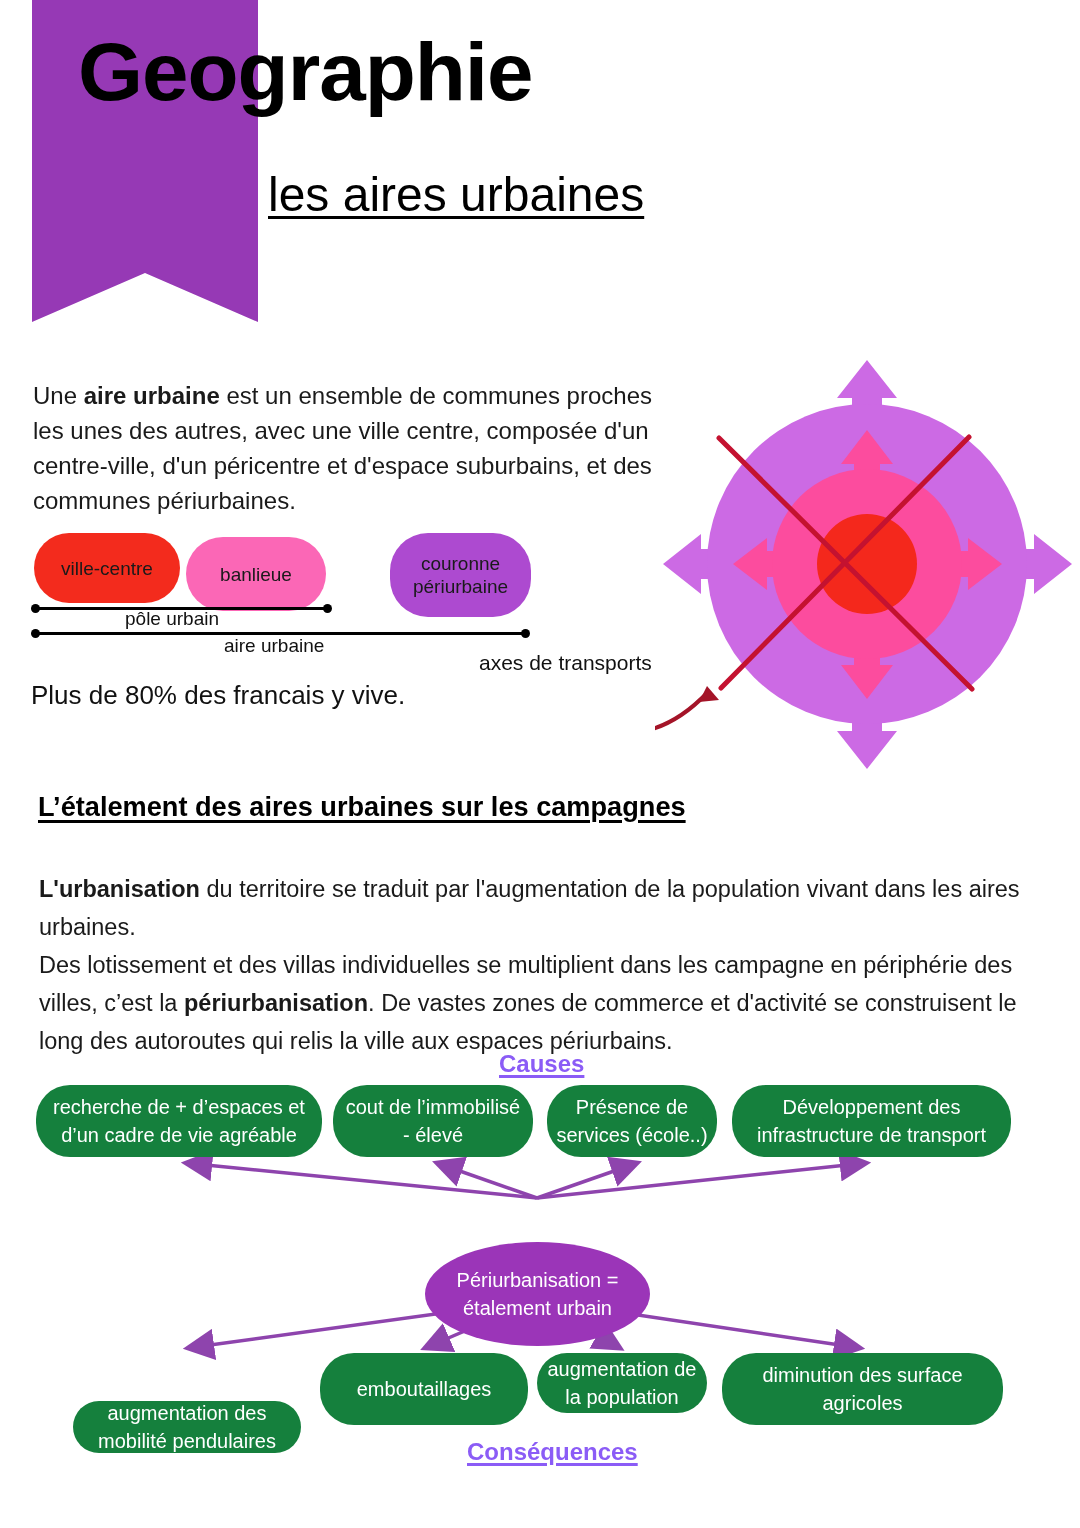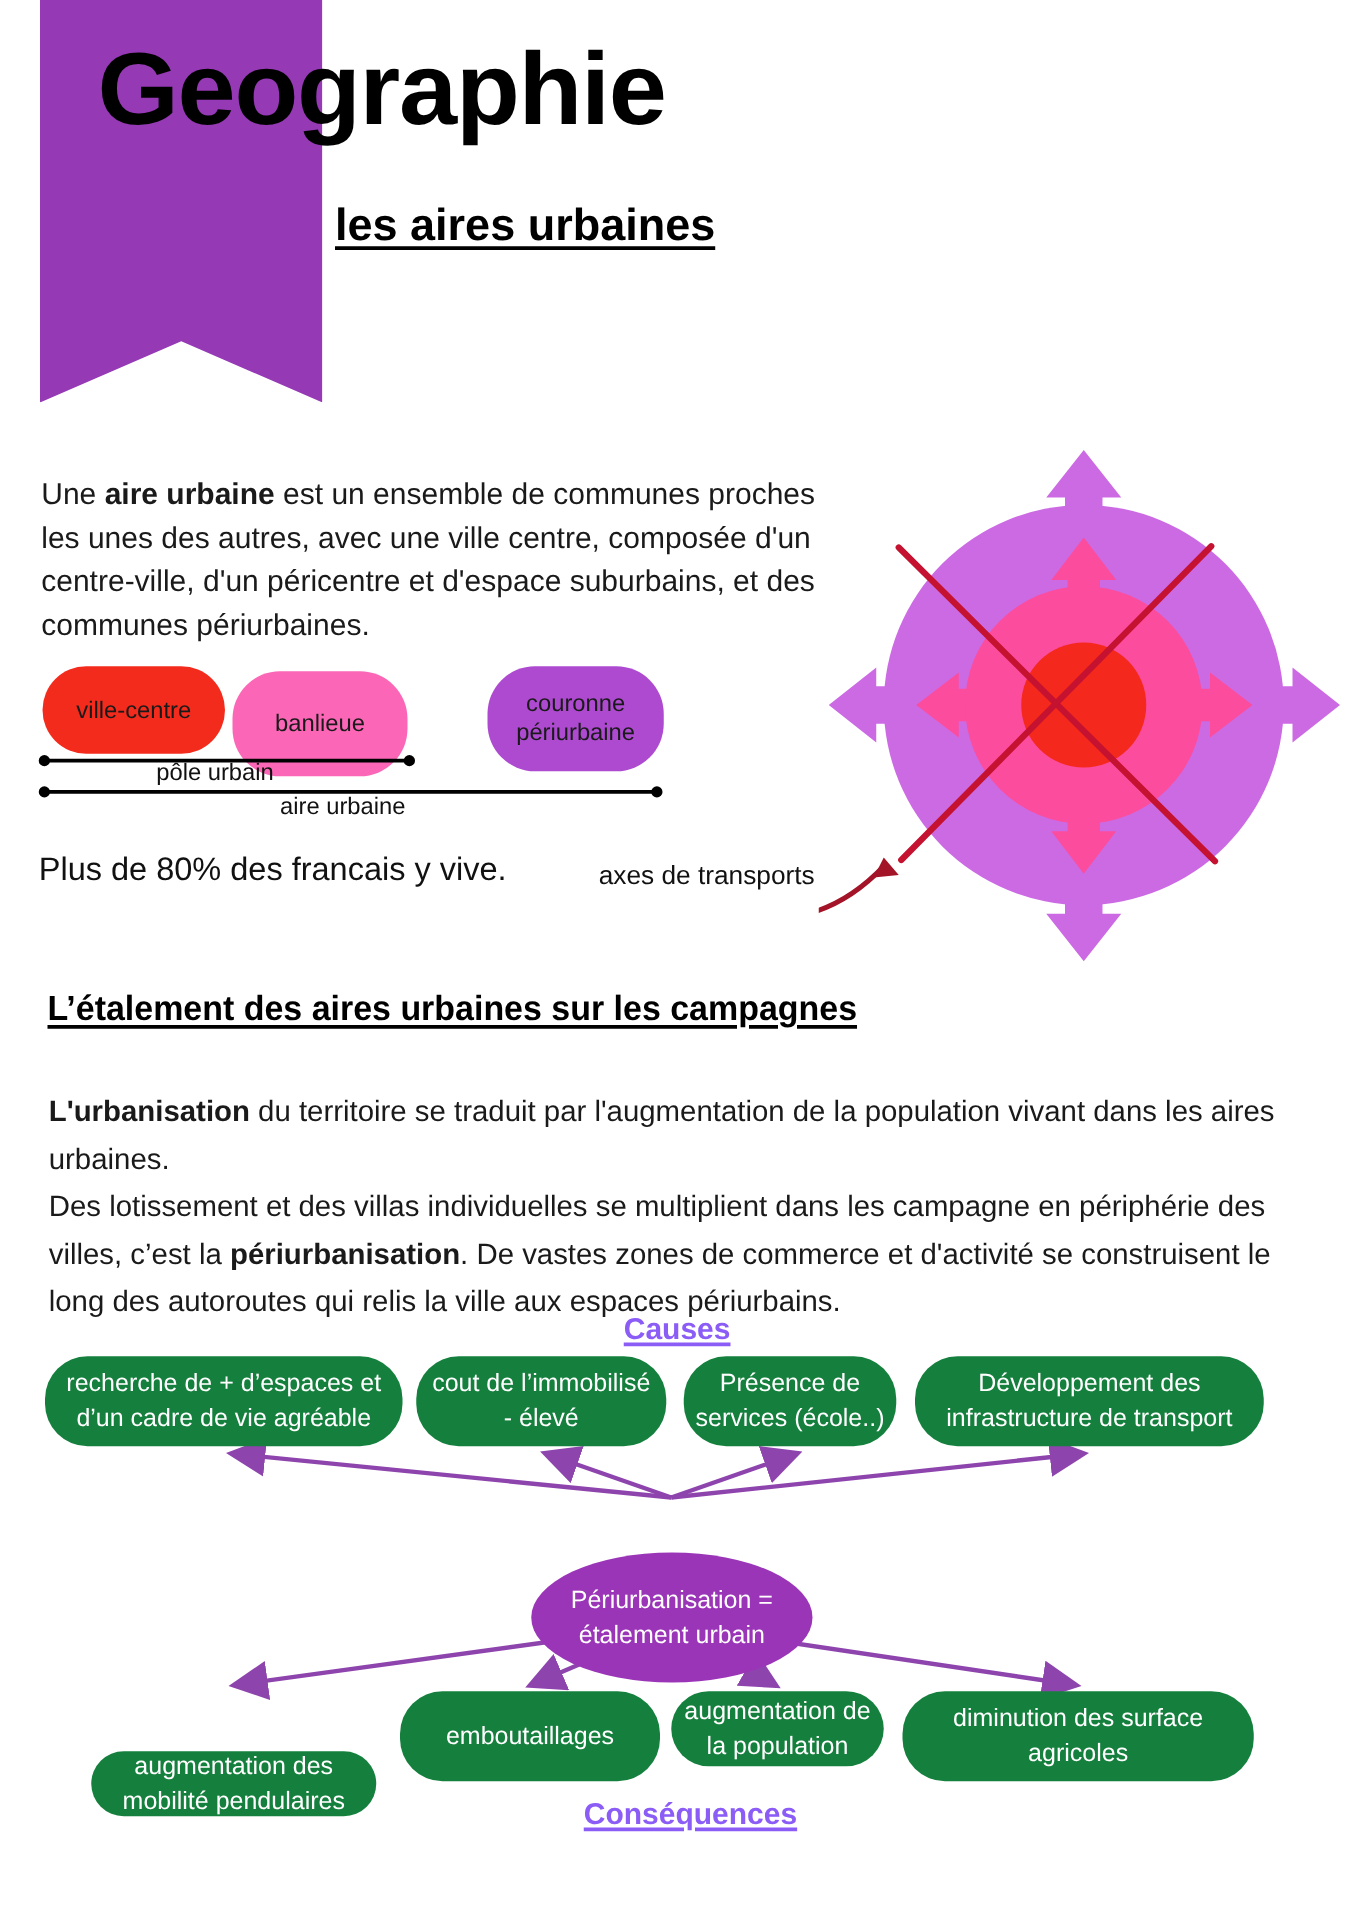--- a/index.html
+++ b/index.html
@@ -24,49 +24,48 @@
     font-size:82px;line-height:84px;
     font-weight:bold;
     letter-spacing:-1px;
     color:#000;
     font-family:"Liberation Sans", sans-serif;
     transform:scaleX(1.02);
     transform-origin:left top;
     white-space:nowrap;
   }
   .subtitle{
-    position:absolute;left:268px;top:157px;
-    font-size:36px;line-height:46px;
+    position:absolute;left:268px;top:172px;
+    font-size:48px;line-height:46px;
     color:#000;
     text-decoration:underline;
     text-underline-offset:5px;
     text-decoration-thickness:3px;
     white-space:nowrap;
-    font-weight:bold;
   }
 
   
   .intro{
     position:absolute;left:33px;top:378px;width:650px;
     font-size:24px;line-height:35px;
     color:#1a1a1a;
   }
   .intro b{font-weight:bold;}
 
   
   .pill{
     position:absolute;
     border-radius:38px;
     display:flex;align-items:center;justify-content:center;
     text-align:center;
     font-size:19px;line-height:23px;
     color:#1a1a1a;
   }
   #pill-ville{left:34px;top:533px;width:146px;height:70px;background:#f32b1d;}
-  #pill-banlieue{left:186px;top:537px;width:140px;height:84px;background:#fb67b6;}
+  #pill-banlieue{left:186px;top:537px;width:140px;height:74px;background:#fb67b6;}
   #pill-couronne{left:390px;top:533px;width:141px;height:84px;background:#ad4ad0;}
 
   
   .bar{position:absolute;height:3px;background:#000;}
   .dot{position:absolute;width:9px;height:9px;border-radius:50%;background:#000;}
   .barlabel{position:absolute;font-size:19px;color:#111;white-space:nowrap;}
 
   #bar-pole{left:37px;top:607px;width:290px;}
   #dot-pole-l{left:31px;top:604px;}
   #dot-pole-r{left:323px;top:604px;}
@@ -76,21 +75,21 @@
   #dot-aire-l{left:31px;top:629px;}
   #dot-aire-r{left:521px;top:629px;}
   #lbl-aire{left:224px;top:635px;}
 
   .stat{
     position:absolute;left:31px;top:680px;
     font-size:26px;color:#111;white-space:nowrap;
   }
 
   .axes-label{
-    position:absolute;left:479px;top:689px;
+    position:absolute;left:479px;top:651px;
     font-size:21px;color:#111;white-space:nowrap;
   }
 
   
   #schema{position:absolute;left:655px;top:352px;width:425px;height:425px;}
 
   
   .h2{
     position:absolute;left:38px;top:791px;
     font-size:28px;font-weight:bold;color:#000;

